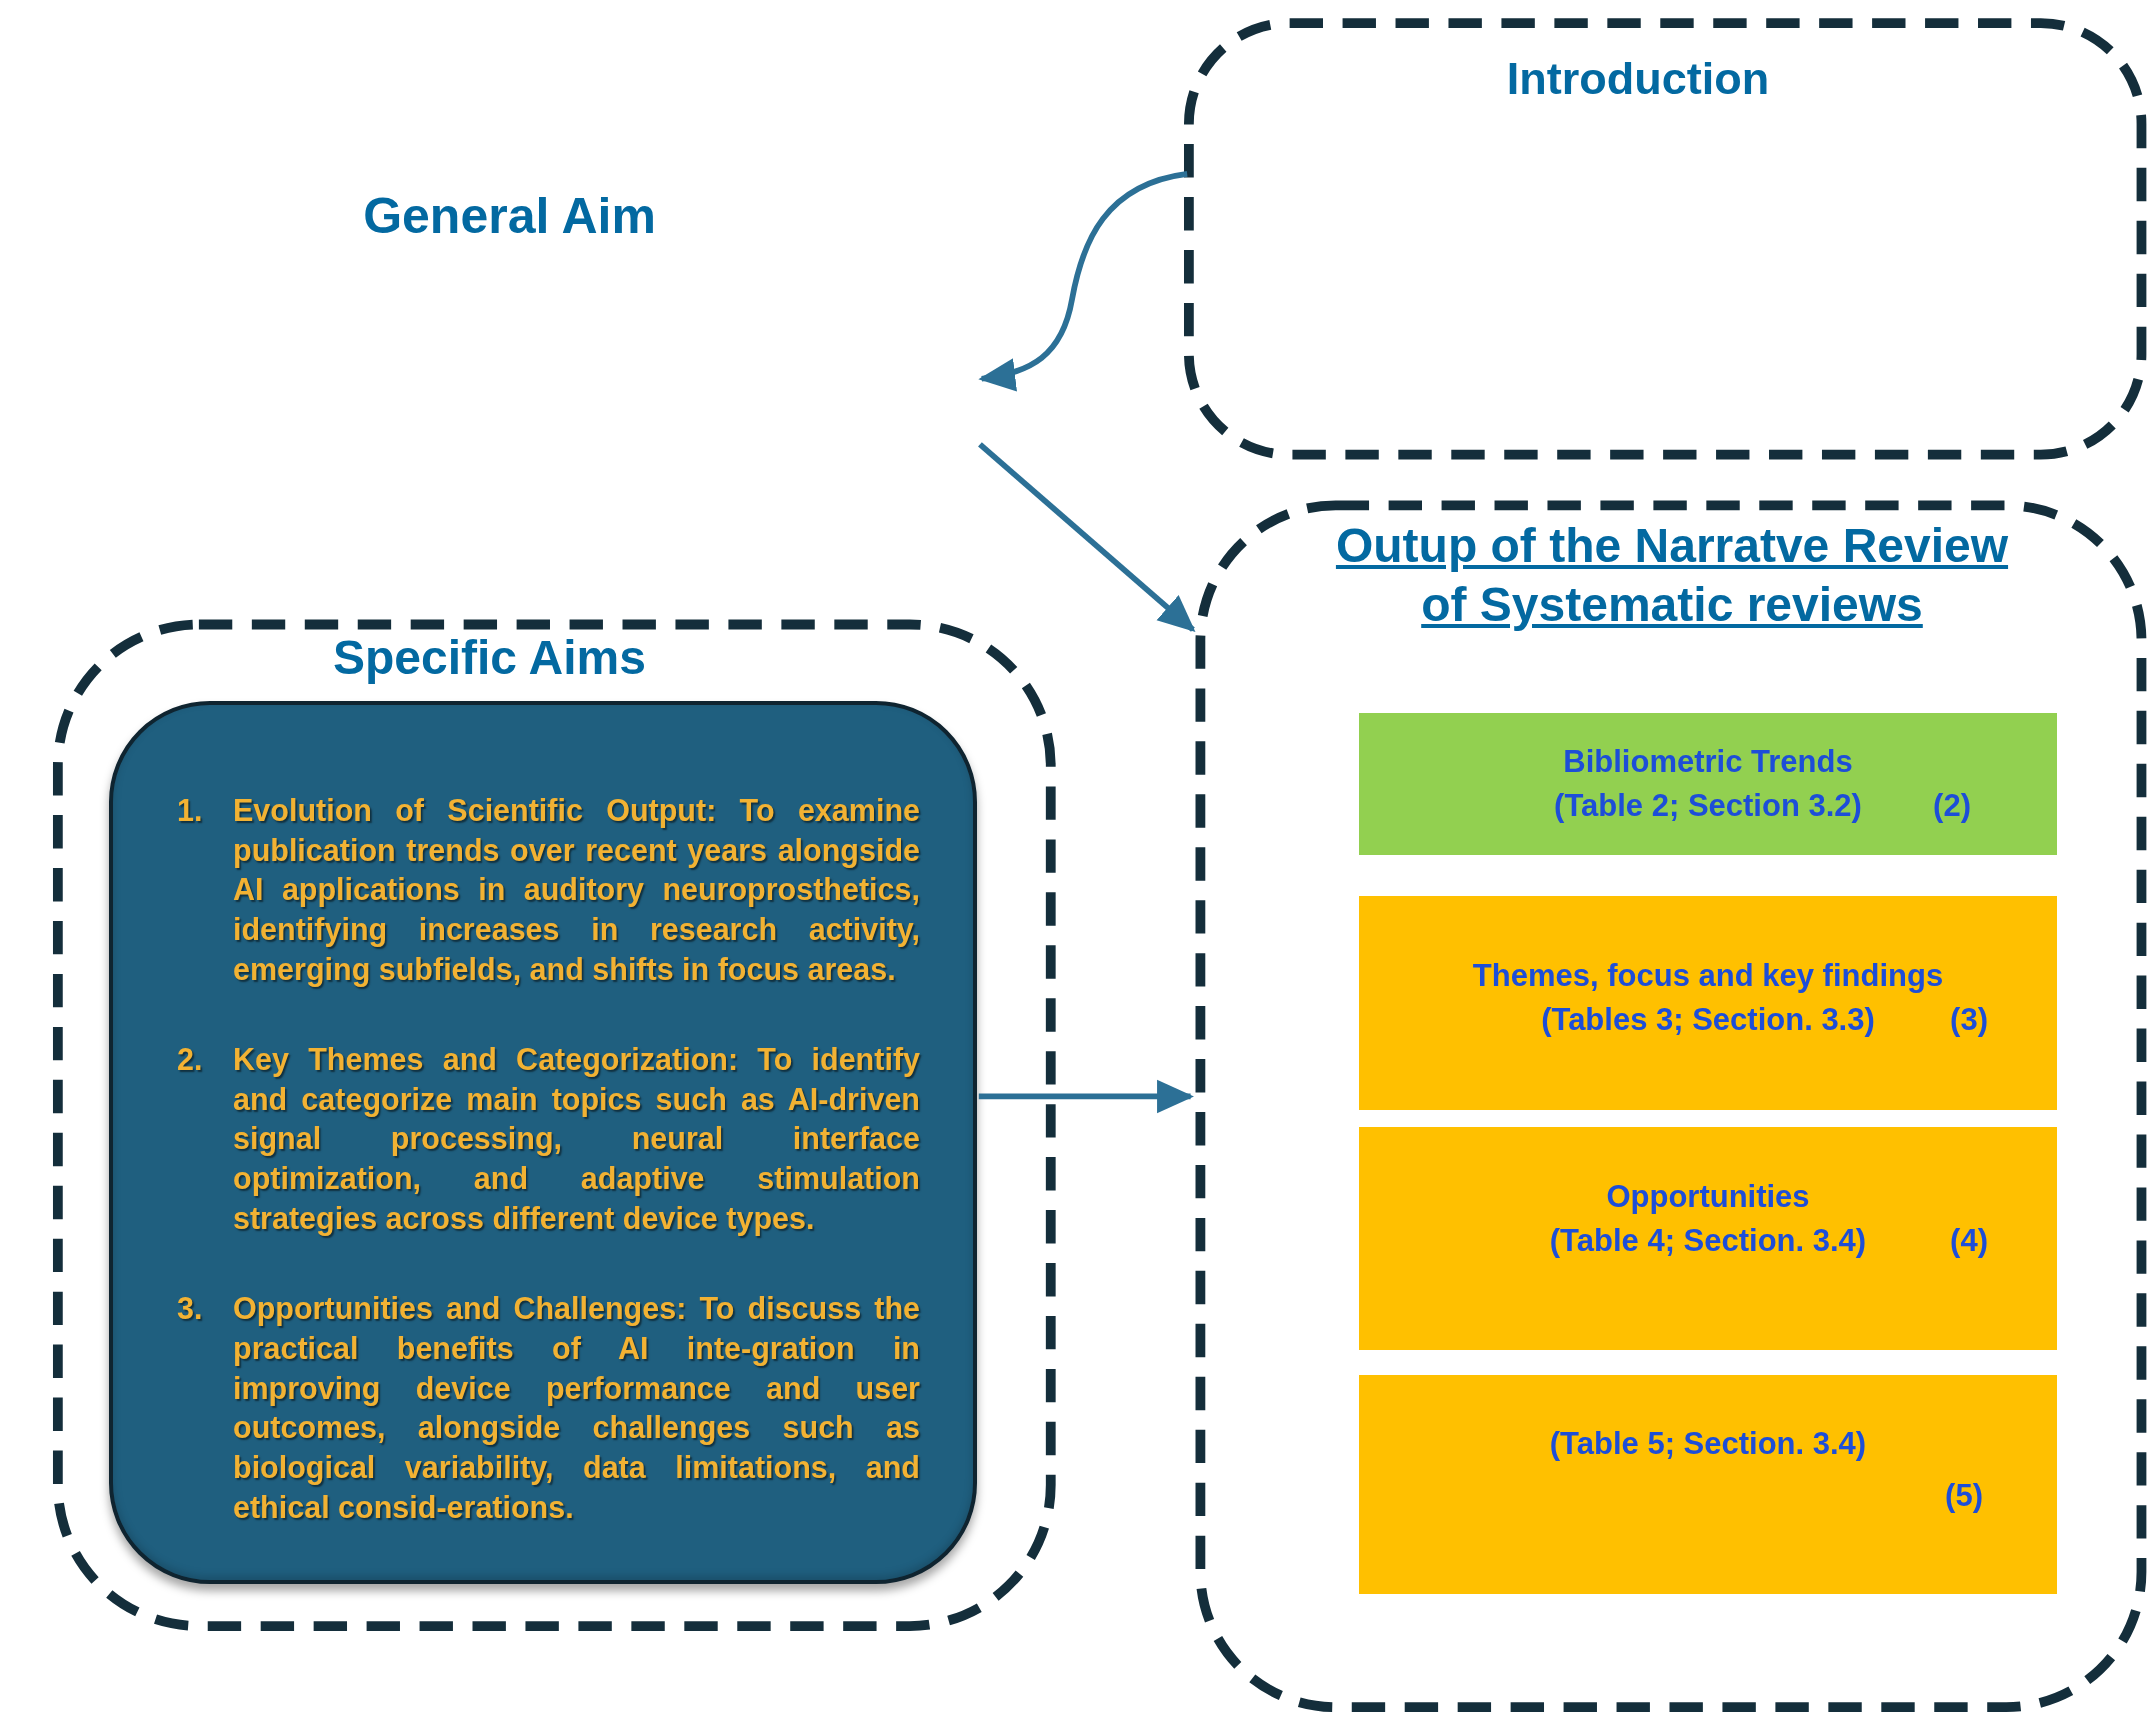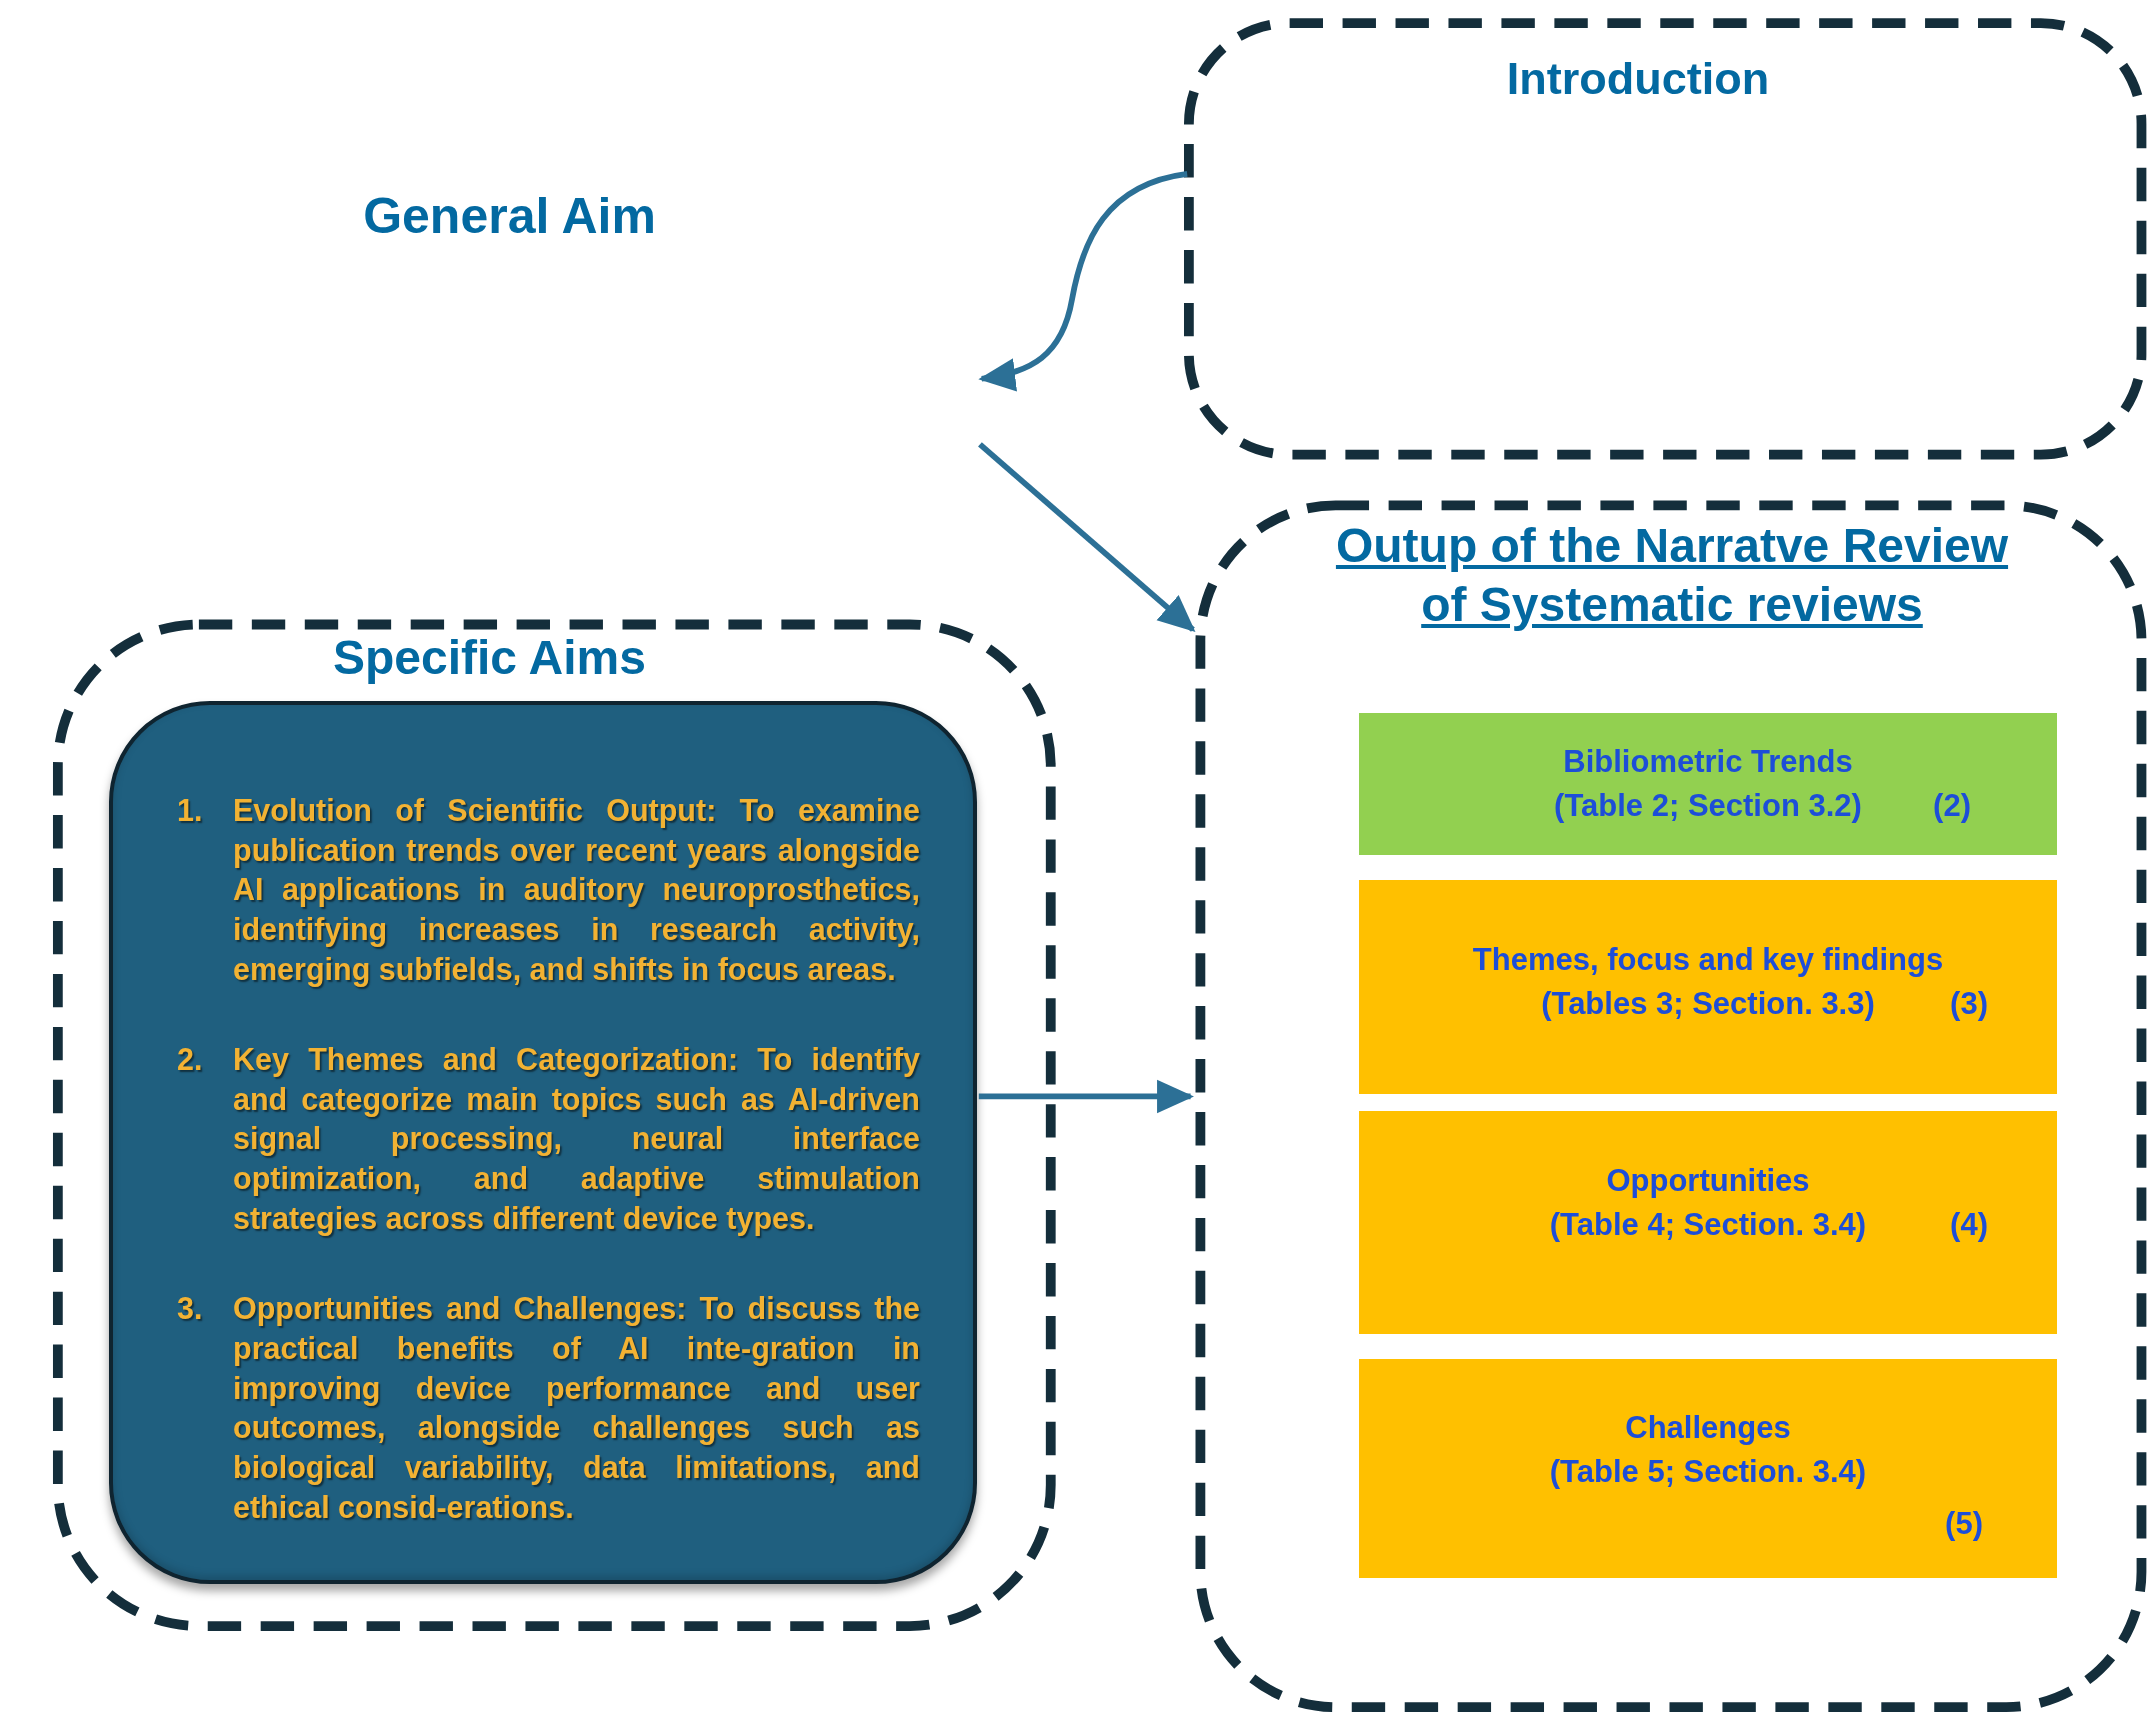--- a/index.html
+++ b/index.html
@@ -72,21 +72,21 @@
   .sa-text { flex: 1; text-align: justify; }
   
   .flow-box {
     position: absolute;
     color: #1d4ed8;
     font-weight: bold;
     text-align: center;
     z-index: 2;
   }
   .green-fill  { background: #92D050; }
-  .orange-fill { background: #FFC000; }
+  .orange-fill { background: #FFC000; margin-top: 16px; }
   #intro-box {
     left: 1283px; top: 121px;
     width: 724px; height: 289px;
     color: #101010;
     font-weight: normal;
     font-size: 33px; line-height: 1.45;
     display: flex; flex-direction: column; justify-content: center;
     padding: 8.6px 32px;
   }
   #intro-box .ref-row { color: #1F3864; font-weight: bold; margin-top: 3.5px; }
@@ -182,21 +182,20 @@
 
   <div class="flow-box orange-fill output-orange" id="opportunities-box">
     <div>Opportunities</div>
     <div class="ref-row">
       <span>(Table 4; Section. 3.4)</span>
       <span class="ref-num">(4)</span>
     </div>
   </div>
 
   <div class="flow-box orange-fill output-orange" id="challenges-box">
-    <div>Challenges</div>
     <div class="ref-row">
       <span>(Table 5; Section. 3.4)</span>
     </div>
     <div class="num-line">(5)</div>
   </div>
 
 </div>
 
 
 </body></html>

